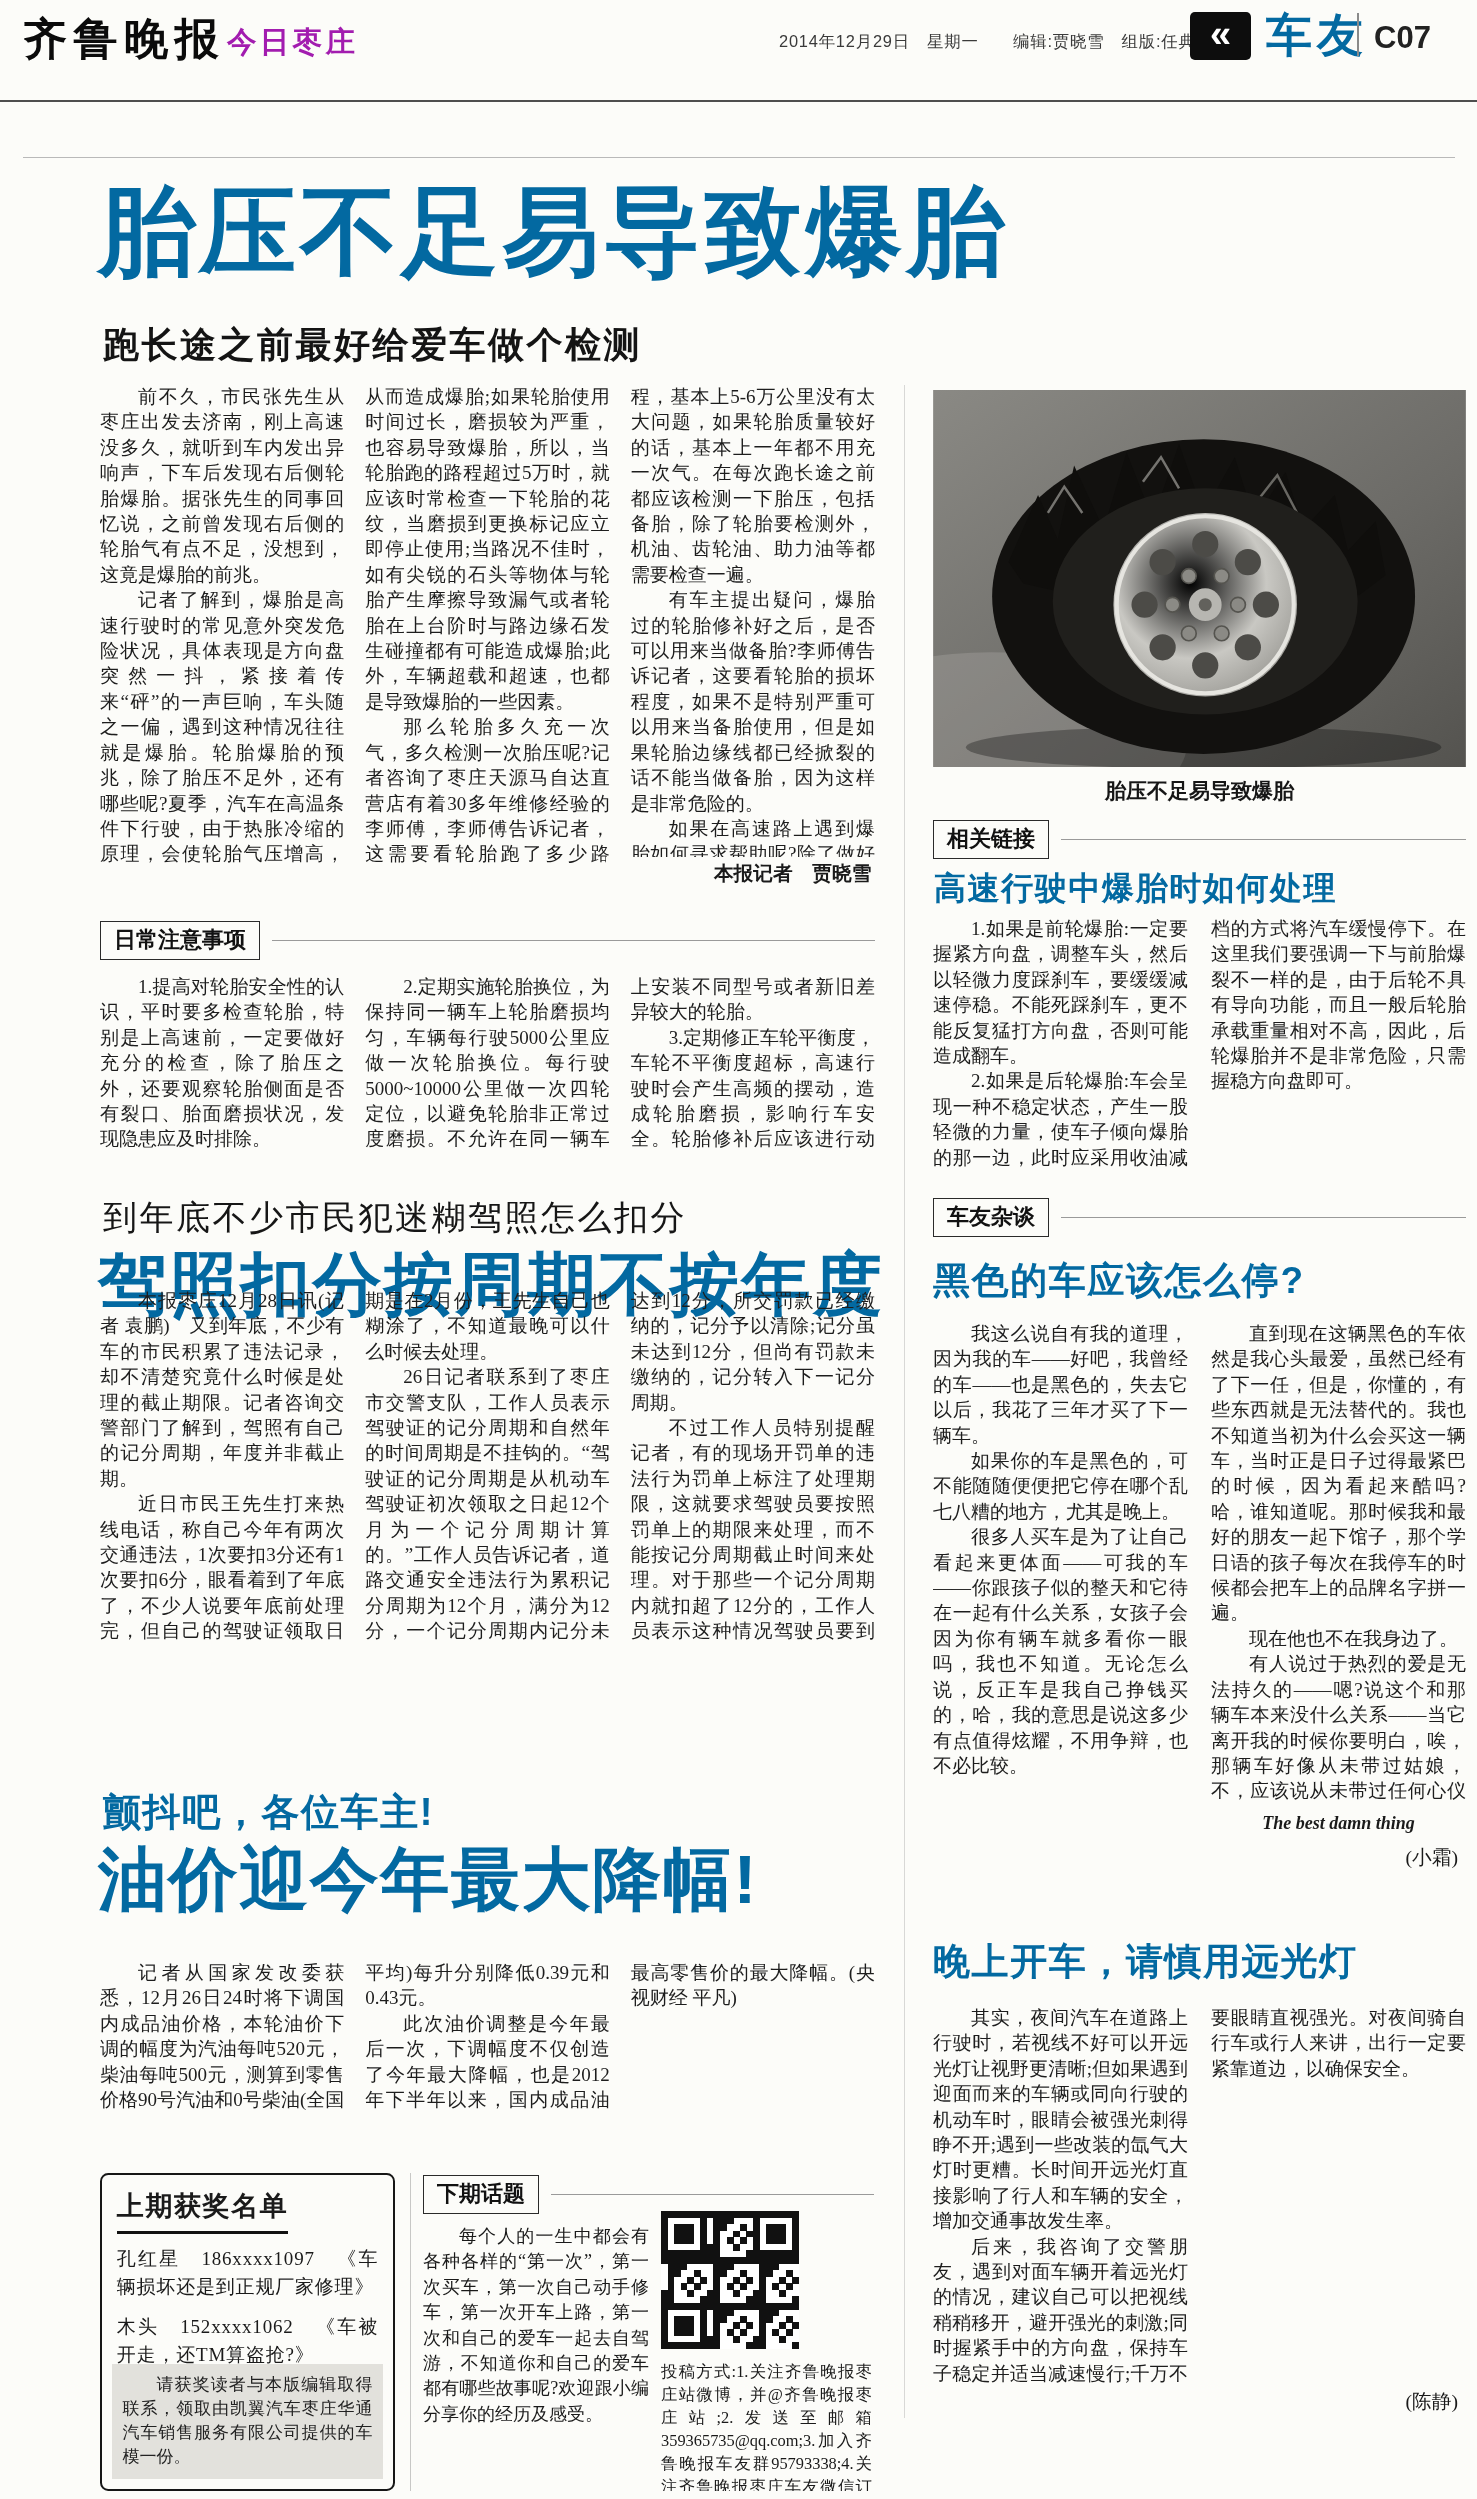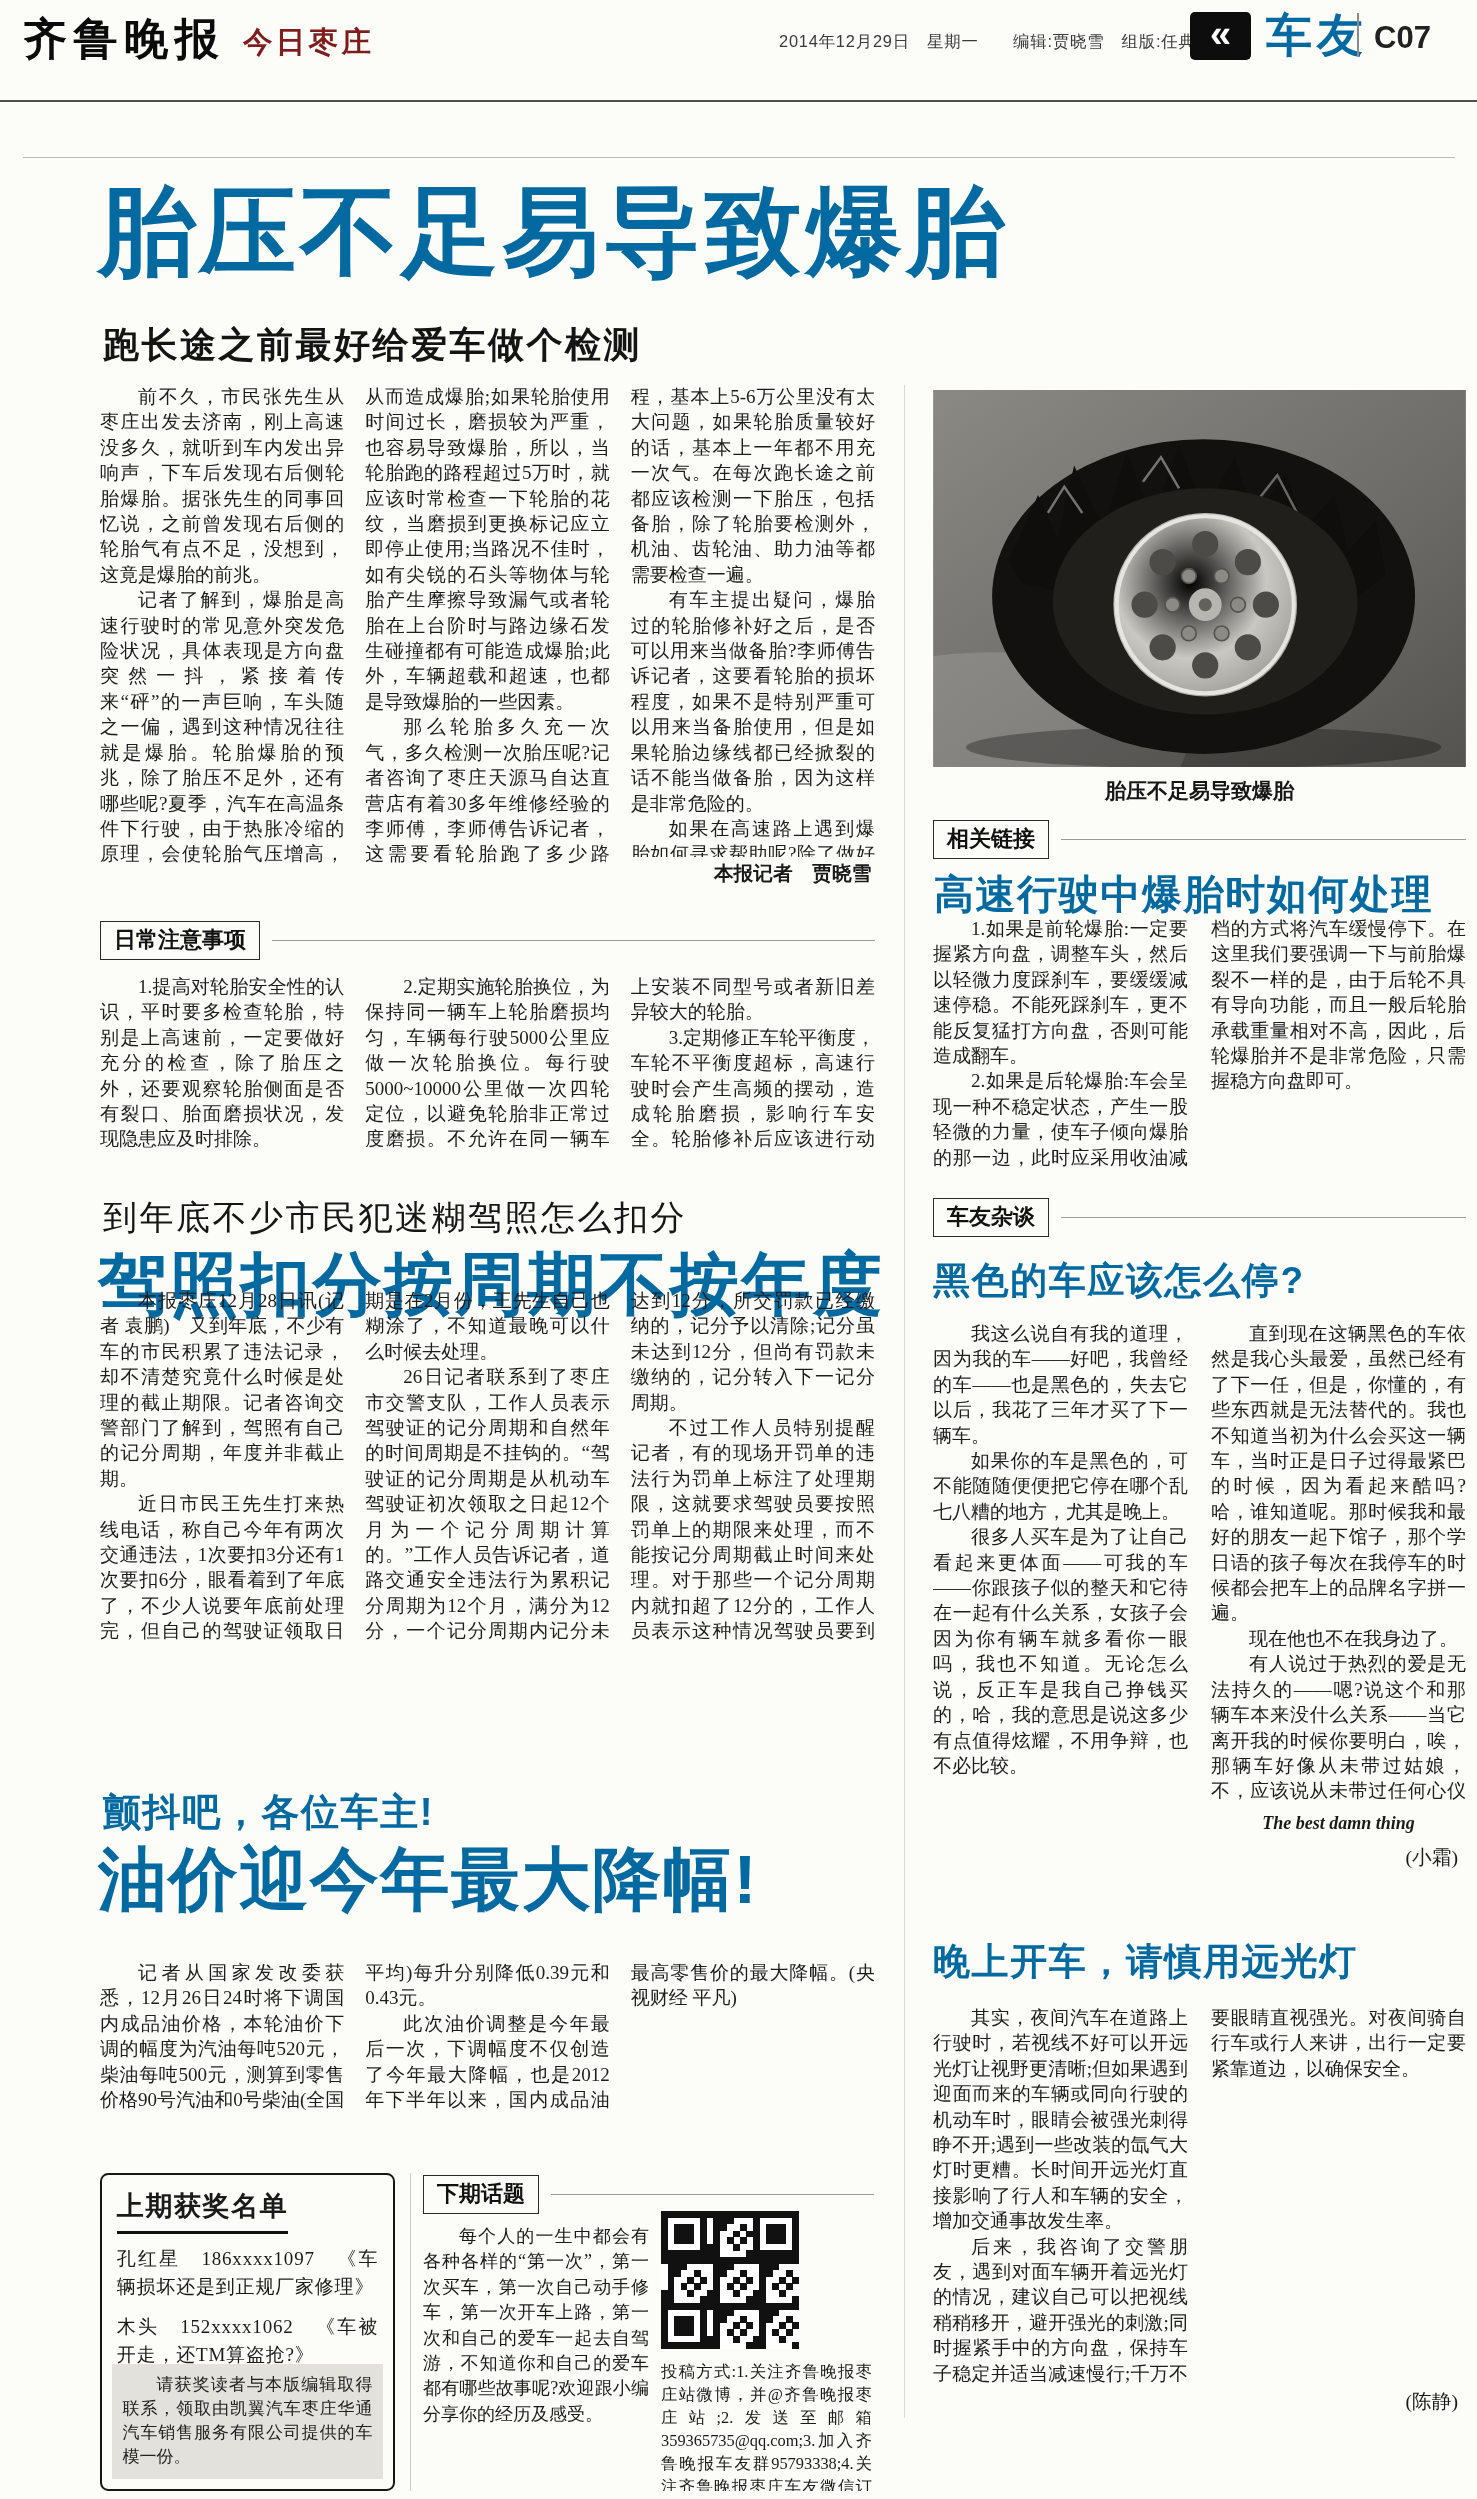--- a/index.html
+++ b/index.html
@@ -11,21 +11,21 @@
   .body-text{font-size:19px;line-height:25.4px;text-align:justify;color:#1d1d1d;overflow:hidden;column-fill:auto}
   .body-text p{text-indent:2em}
   .cols2{column-count:2;column-gap:23px}
   .cols3{column-count:3;column-gap:21px}
   .label-row{display:flex;align-items:center}
   .label-box{border:1.6px solid #2a2a2a;padding:3.3px 13px;font:700 22px "Liberation Sans","DejaVu Sans",sans-serif;color:#111;white-space:nowrap}
   .label-line{flex:1;height:0.8px;background:#9a9a9a;margin-left:11.5px}
 
   
   #masthead-logo{left:23px;top:9.8px;font:900 44px "Liberation Serif","DejaVu Serif",serif;letter-spacing:6.6px;color:#0b0b0b}
-  #masthead-sub{left:243px;top:23px;font:800 29.5px "Liberation Sans","DejaVu Sans",sans-serif;letter-spacing:3.3px;color:#7f1d1d}
+  #masthead-sub{left:227px;top:23px;font:800 29.5px "Liberation Sans","DejaVu Sans",sans-serif;letter-spacing:3.3px;color:#a21caf}
   #masthead-dateline{left:779px;top:31px;font:16.4px "Liberation Sans","DejaVu Sans",sans-serif;color:#3a3a3a;letter-spacing:0.8px}
   #flag-box{left:1190px;top:11.5px;width:61px;height:48px;background:#0d0d0d;border-radius:4.9px;color:#fff;
             font:900 38px "Liberation Sans","DejaVu Sans",sans-serif;text-align:center;line-height:44px}
   #flag-name{left:1266px;top:4.9px;font-size:46px;letter-spacing:4.9px}
   #flag-divider{left:1357px;top:13px;width:1.6px;height:43px;background:#8a8a8a}
   #flag-pageno{left:1374px;top:19.7px;font:700 31px "Liberation Sans","DejaVu Sans",sans-serif;color:#222}
   #rule-top{left:0;top:100px;width:1478px;height:1.6px;background:#4e4e4e}
   #rule-2{left:23px;top:157px;width:1432px;height:0.8px;background:#b9b9b9}
   #vrule{left:904px;top:385px;width:0.8px;height:2033px;background:#d8d8d6}
 
@@ -35,21 +35,21 @@
   #lead-body{left:100px;top:384px;width:775px;height:506px}
   #lead-byline{left:606px;top:857px;width:267px;text-align:right;font:700 19.7px "Liberation Serif","DejaVu Serif",serif;
                background:#fcfcf9;padding:3.3px 1.6px 3.3px 16.4px}
 
   
   #photo{left:933px;top:390px;width:533px;height:377px}
   #photo-caption{left:933px;top:777px;width:533px;text-align:center;font:600 21px "Liberation Serif","DejaVu Serif",serif;color:#161616}
 
   
   #related-label-row{left:933px;top:820px;width:533px}
-  #related-title{left:934px;top:867px;font-size:40px;font-weight:800;letter-spacing:1.6px}
+  #related-title{left:934px;top:867px;font-size:32px;font-weight:800;letter-spacing:1.6px}
   #related-body{left:933px;top:916px;width:533px;height:257px}
 
   
   #tips-label-row{left:100px;top:921px;width:775px}
   #tips-body{left:100px;top:974px;width:775px;height:202px}
 
   
   #lic-kicker{left:103px;top:1195px;font:500 34px "Liberation Sans","DejaVu Sans",sans-serif;letter-spacing:2.5px;color:#161616}
   #lic-title{left:98px;top:1239px;font-size:69px;letter-spacing:2.5px}
   #lic-body{left:100px;top:1288px;width:775px;height:359px}

